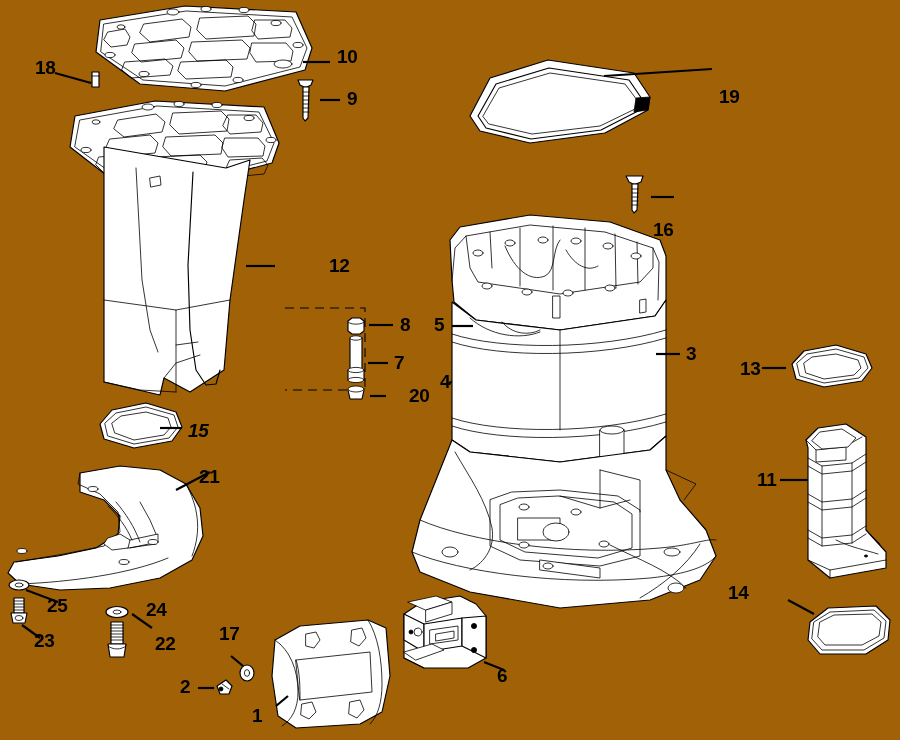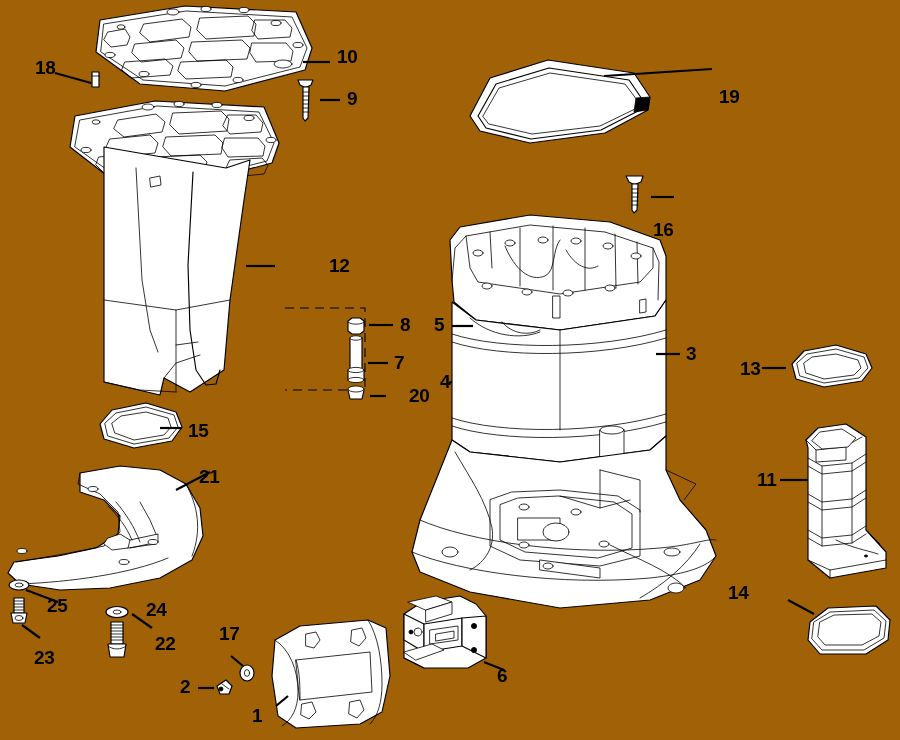--- a/index.html
+++ b/index.html
@@ -363,24 +363,24 @@
   <div class="callout" style="left:394px; top:353px;">7</div>
   <div class="callout" style="left:393px; top:386px;margin-left:16px;">20</div>
   <div class="callout" style="left:434px; top:315px;">5</div>
   <div class="callout" style="left:440px; top:372px;">4</div>
   <div class="callout" style="left:686px; top:344px;">3</div>
   <div class="callout" style="left:719px; top:59px;margin-top:28px;">19</div>
   <div class="callout" style="left:653px; top:187px;margin-top:33px;">16</div>
   <div class="callout" style="left:740px; top:359px;">13</div>
   <div class="callout" style="left:757px; top:470px;">11</div>
   <div class="callout" style="left:728px; top:583px;">14</div>
-  <div class="callout" style="left:188px; top:421px;">15</div>
+  <div class="callout" style="left:188px; top:421px;font-style:italic;">15</div>
   <div class="callout" style="left:199px; top:467px;">21</div>
   <div class="callout" style="left:47px;  top:596px;">25</div>
-  <div class="callout" style="left:34px;  top:648px;">23</div>
+  <div class="callout" style="left:34px;  top:631px;">23</div>
   <div class="callout" style="left:146px; top:600px;">24</div>
   <div class="callout" style="left:155px; top:634px;">22</div>
   <div class="callout" style="left:219px; top:624px;">17</div>
   <div class="callout" style="left:180px; top:677px;">2</div>
   <div class="callout" style="left:252px; top:706px;">1</div>
   <div class="callout" style="left:497px; top:666px;">6</div>
 
 </div>
 
 </body></html>

